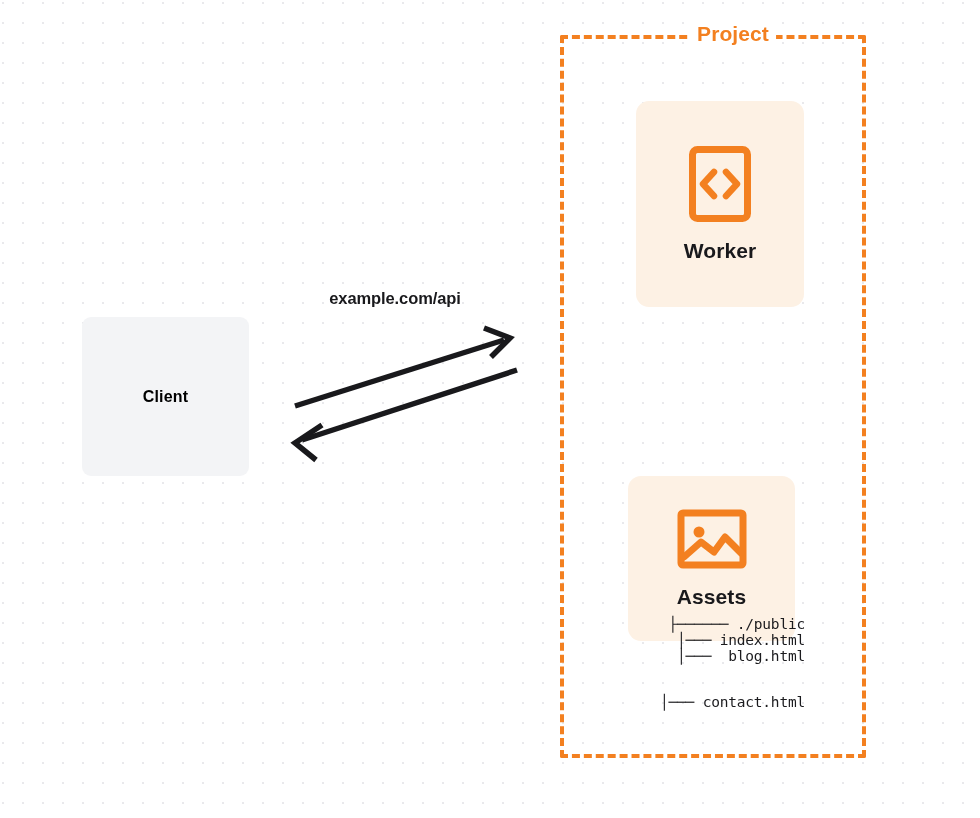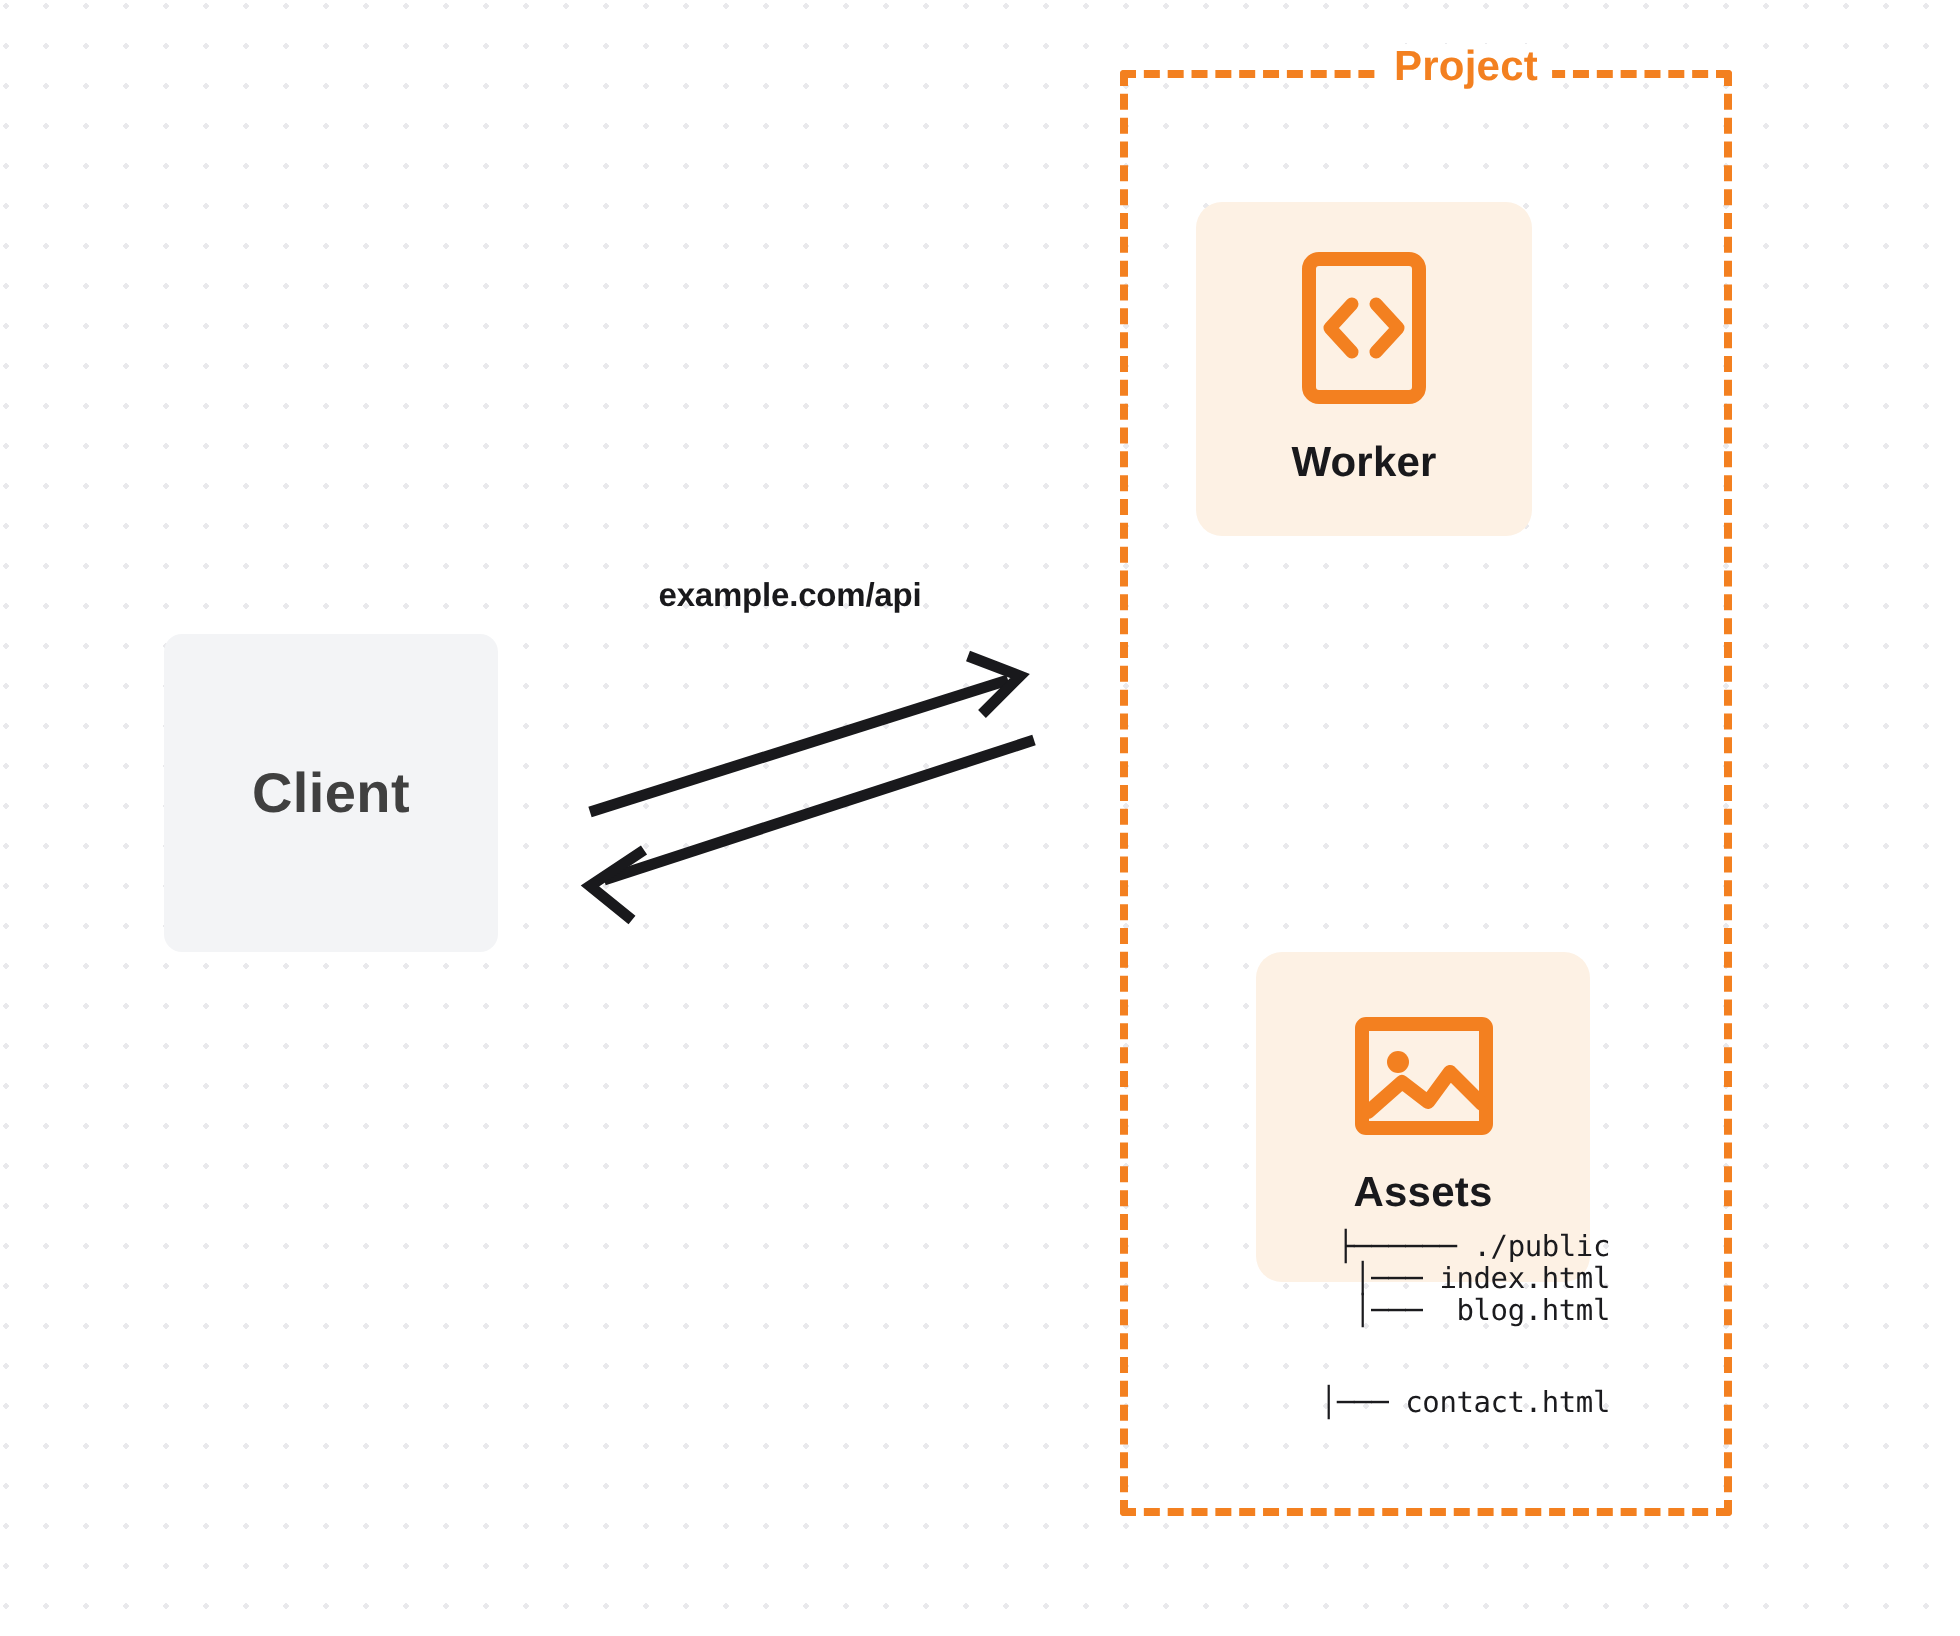--- a/index.html
+++ b/index.html
@@ -29,23 +29,23 @@
     top: 317px;
     width: 167px;
     height: 159px;
     background-color: #f3f4f6;
     border-radius: 9px;
     display: flex;
     align-items: center;
     justify-content: center;
   }
   #client-node .node-label {
-    font-size: 28px;
-    font-weight: bold;
-    color: #404040;
+    font-size: 16px;
+    font-weight: bold;
+    color: #000000;
     letter-spacing: 0.2px;
   }
 
   
   #connector-group {
     position: absolute;
     left: 270px;
     top: 320px;
     width: 270px;
     height: 145px;
@@ -91,24 +91,24 @@
   .service-card {
     position: absolute;
     background-color: #fdf1e4;
     border-radius: 13px;
     display: flex;
     flex-direction: column;
     align-items: center;
     justify-content: center;
   }
   #worker-card {
-    left: 598px;
+    left: 636px;
     top: 101px;
     width: 168px;
-    height: 167px;
+    height: 206px;
   }
   #assets-card {
     left: 628px;
     top: 448px;
     width: 167px;
     height: 165px;
     margin-top: 28px;
   }
   .service-icon {
     display: block;

